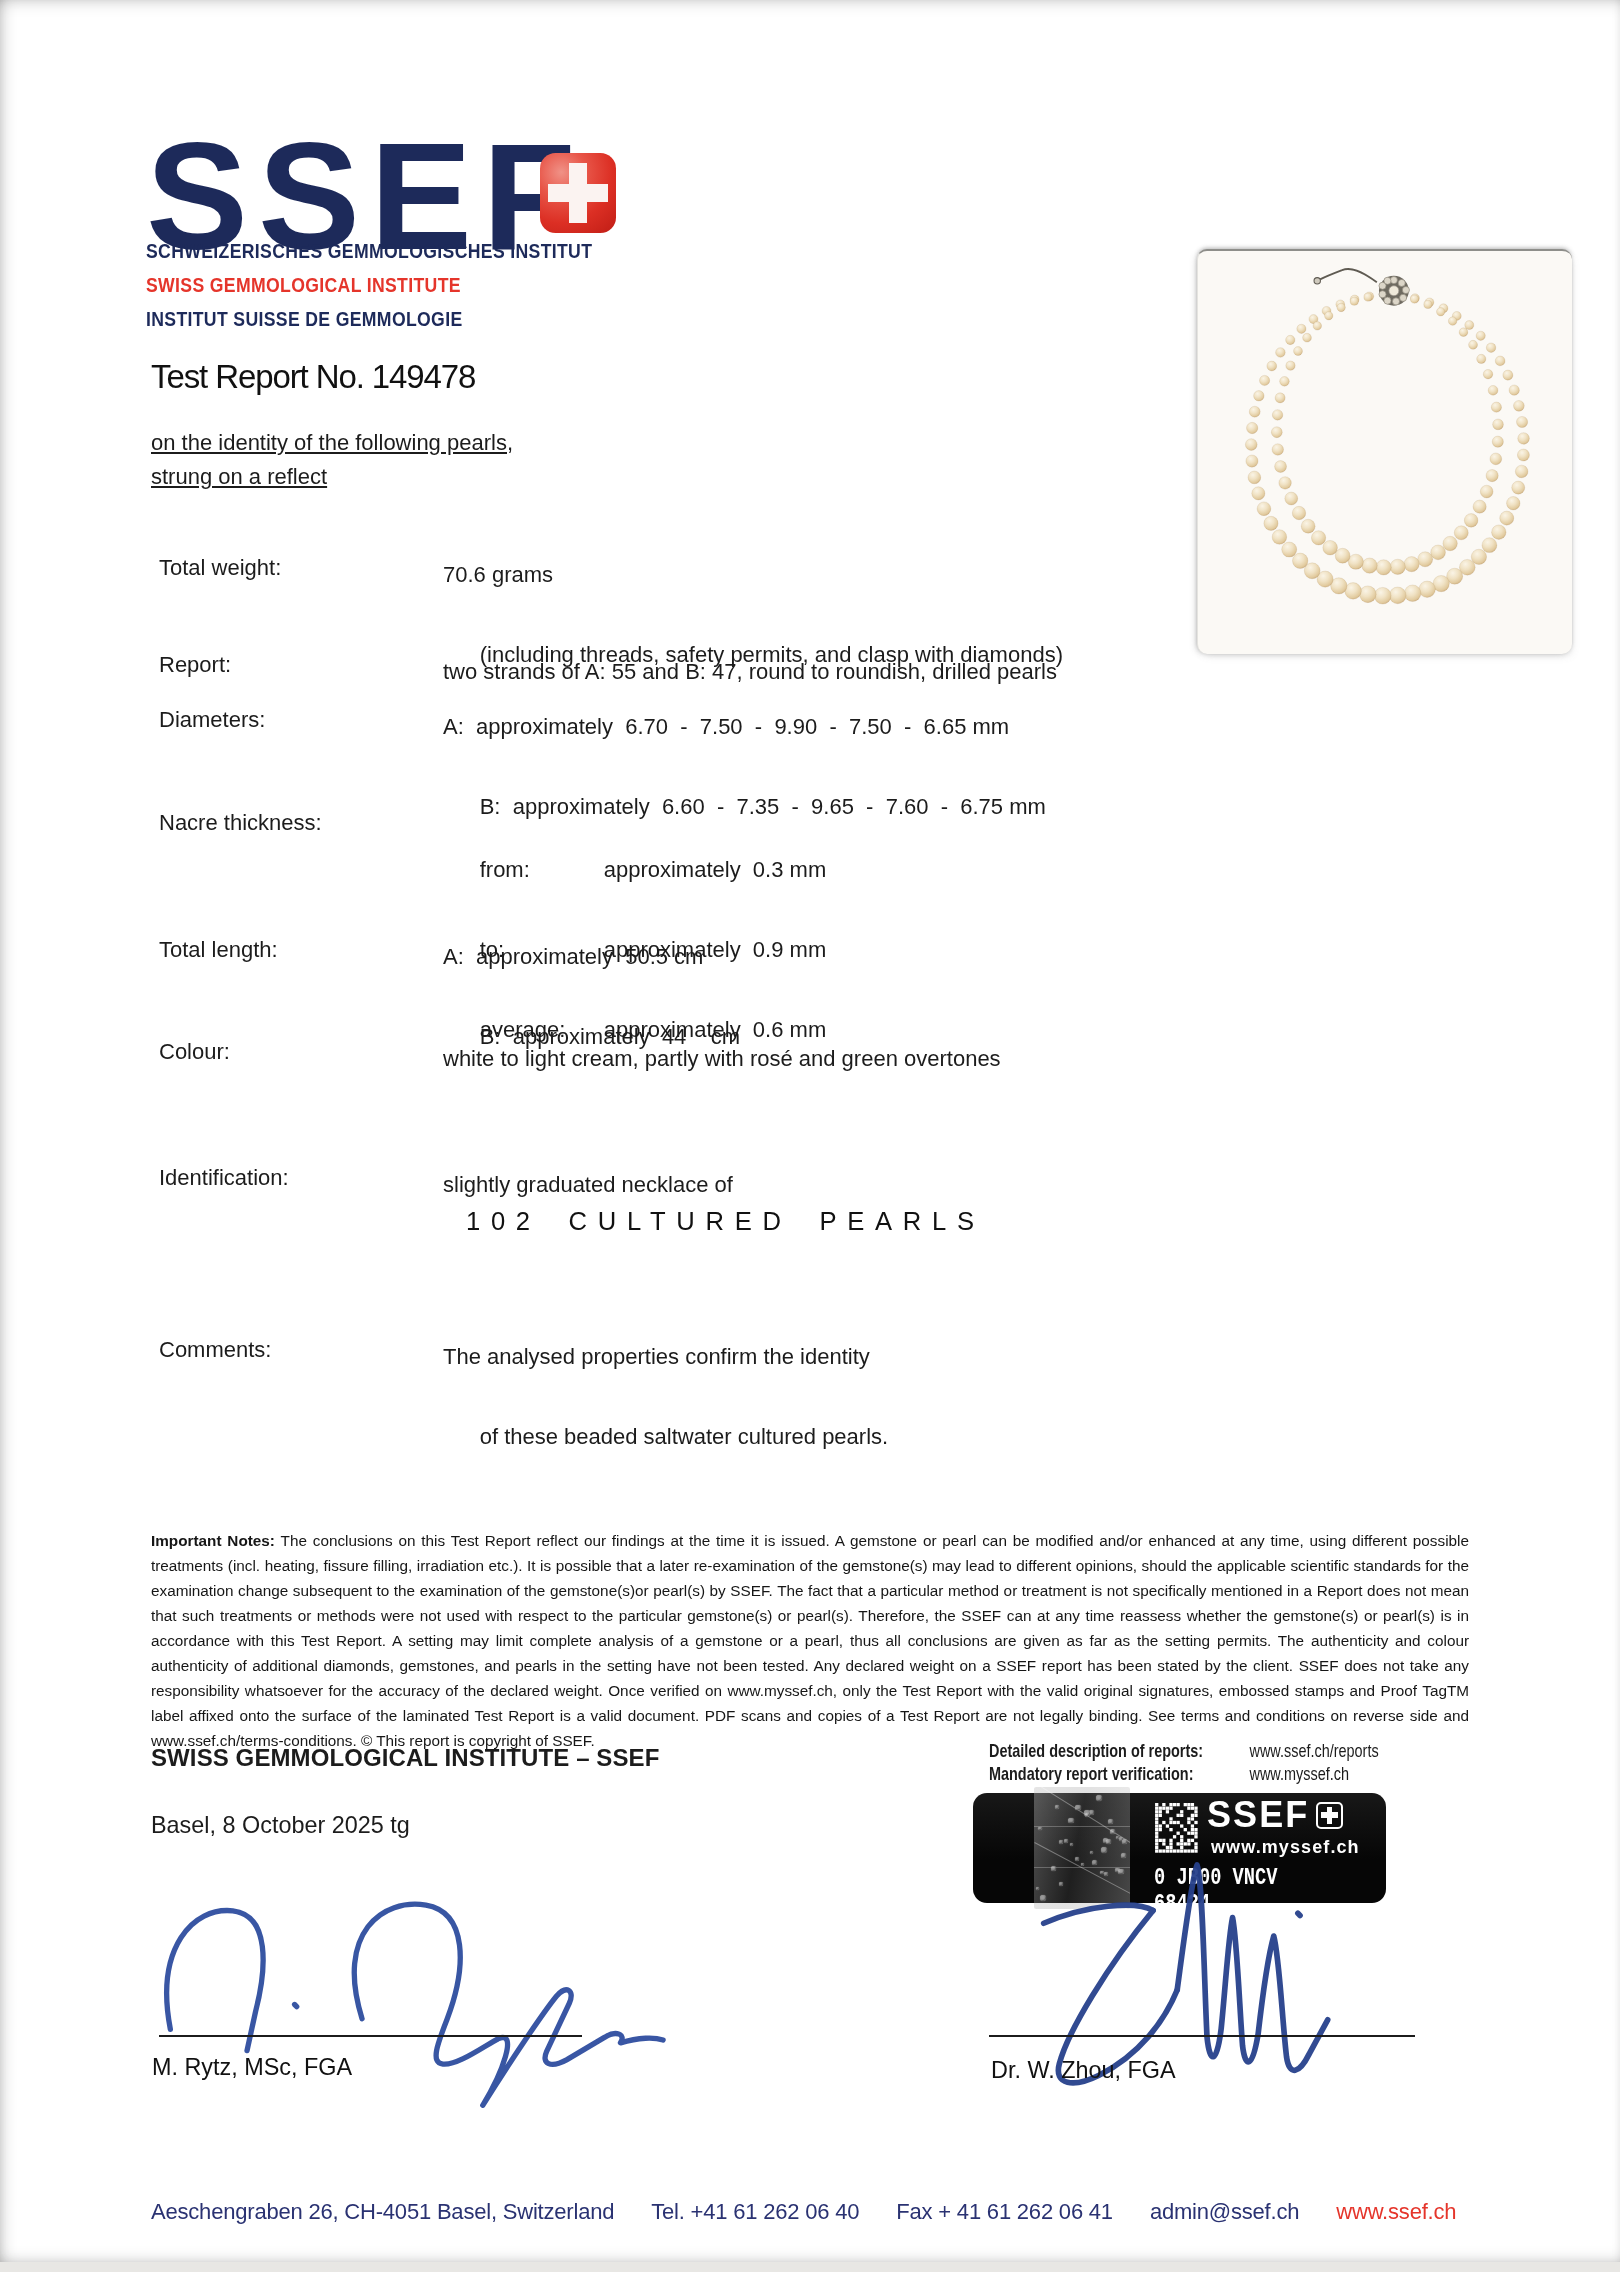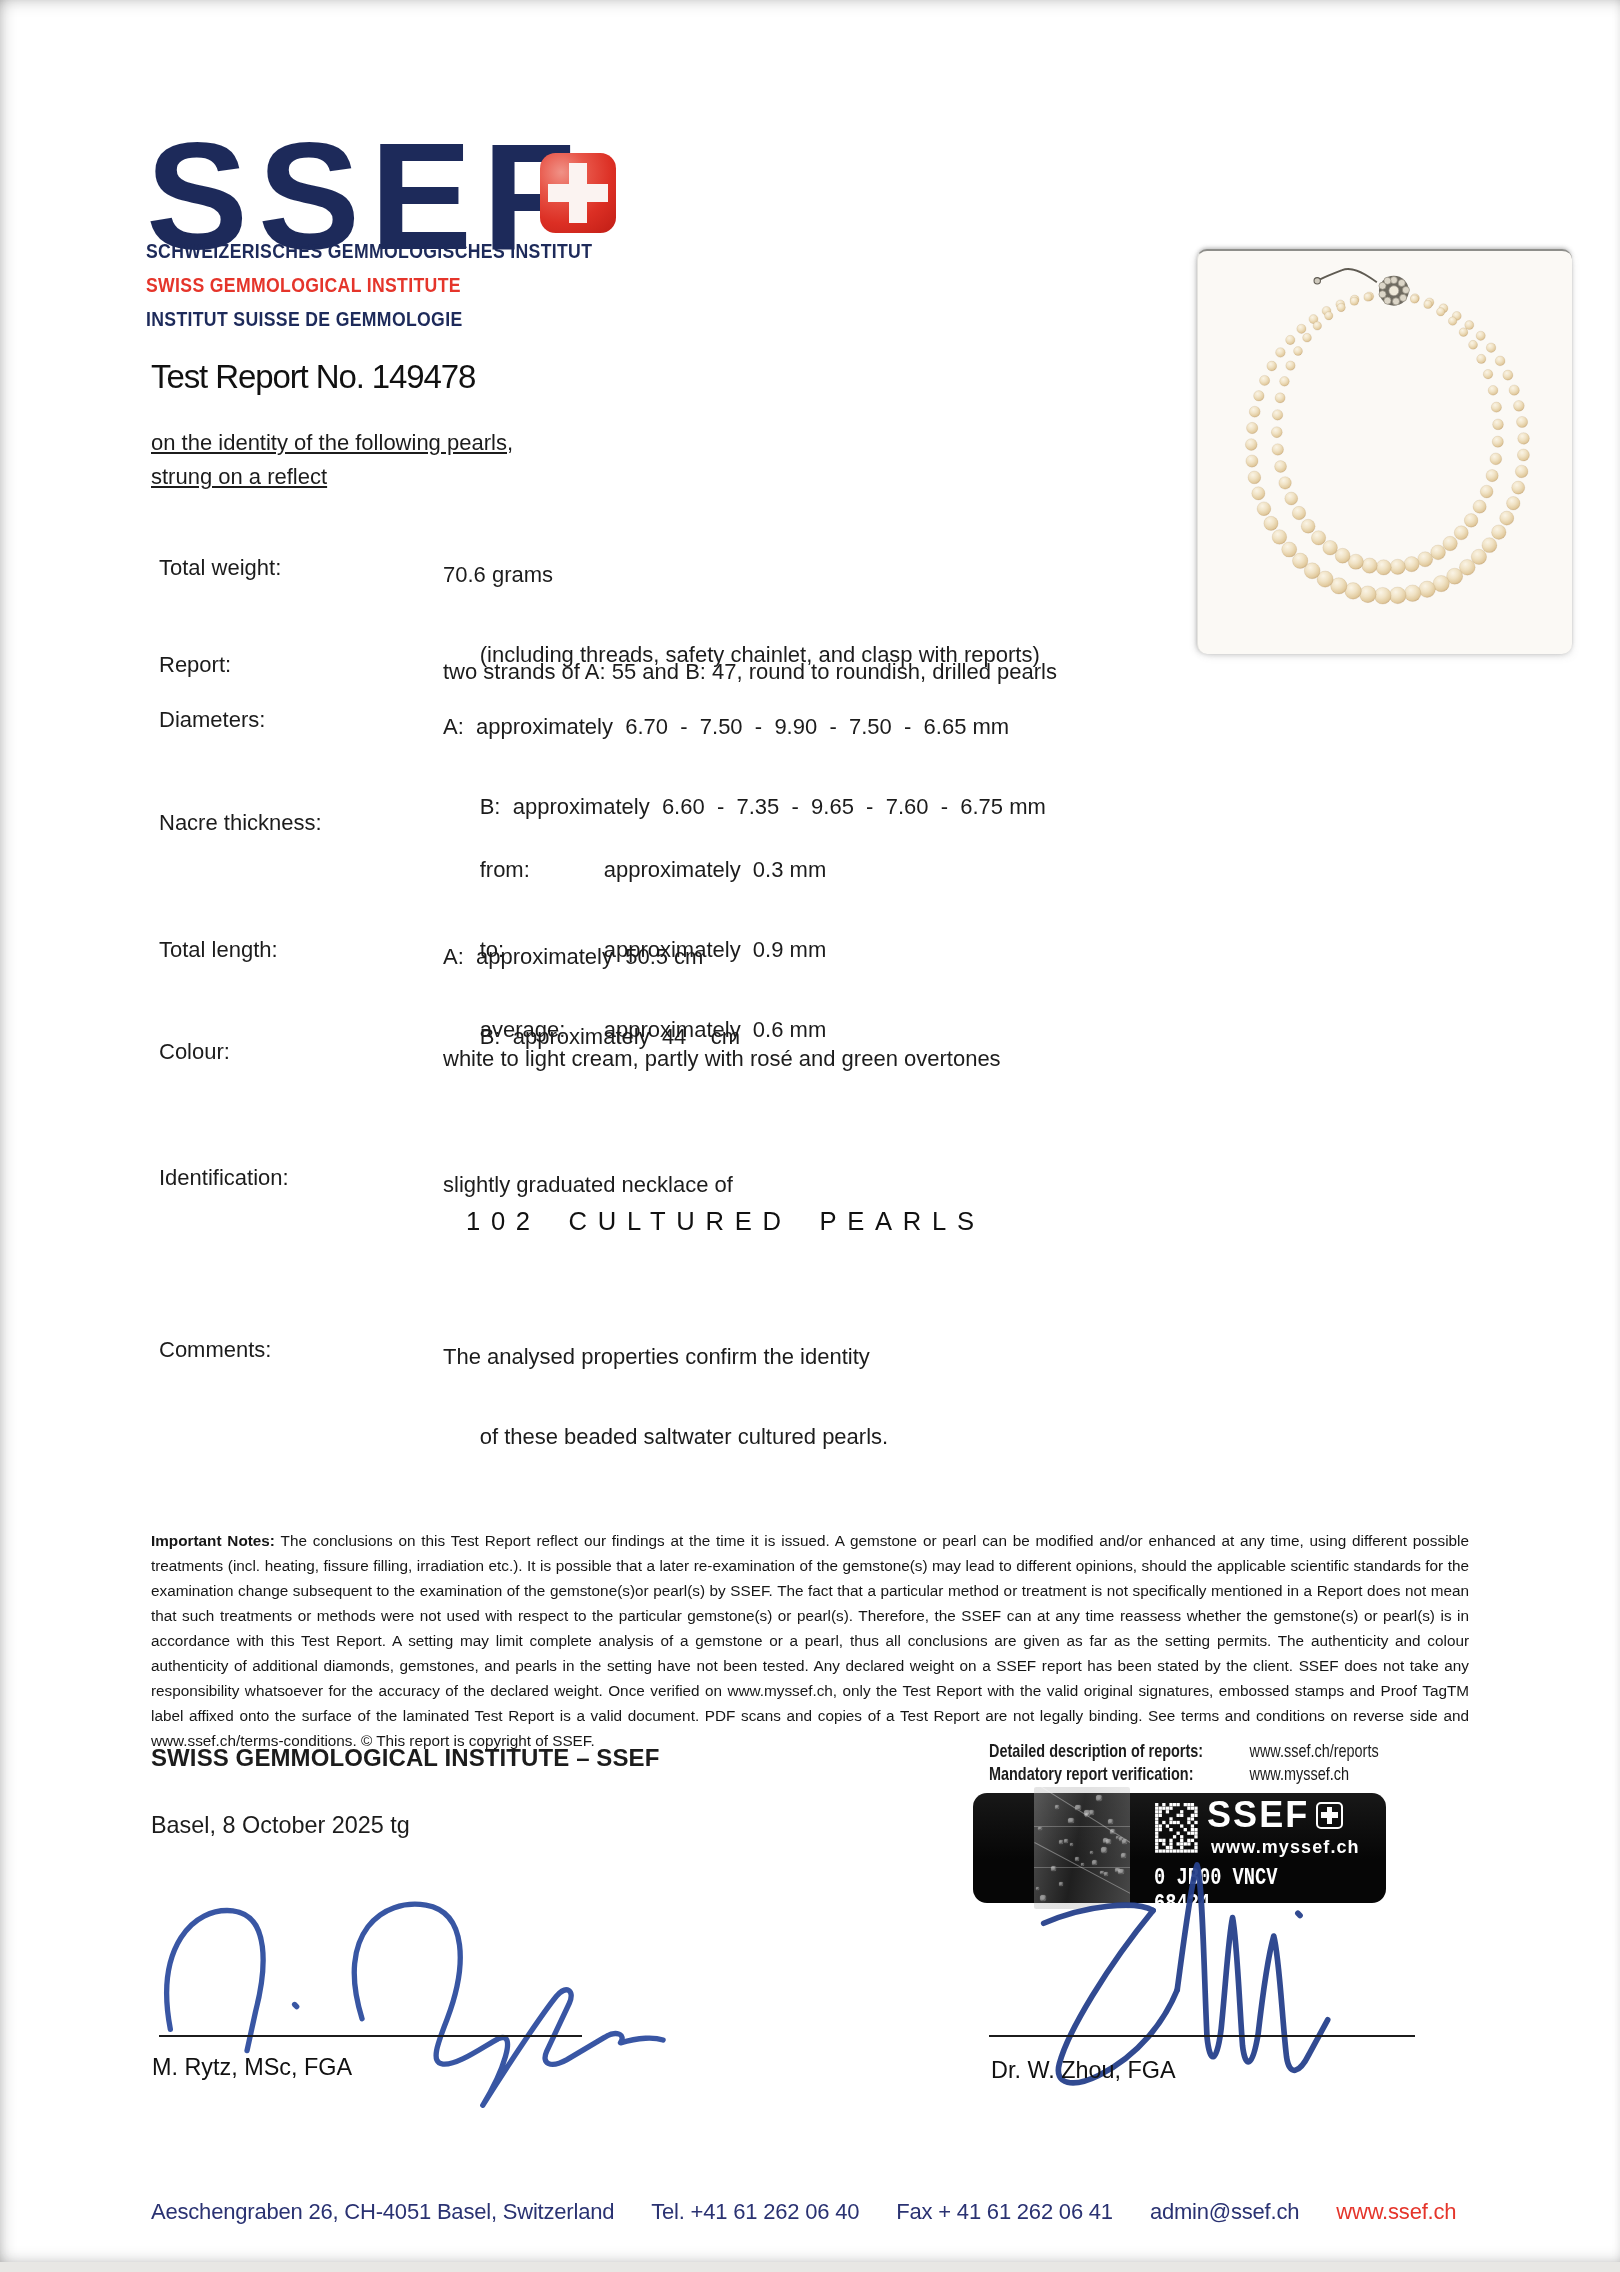--- a/index.html
+++ b/index.html
@@ -234,21 +234,21 @@
             <circle cx="267" cy="42" r="5"></circle>
         </g>
         <circle cx="276" cy="56" r="7" fill="#efe9da" stroke="#9a948a" stroke-width="1"></circle>
       </g>
     </svg>
   </div>
 
   <div class="abs row" style="top:555px">
     <span class="lab">Total weight:</span>
     <span class="val"><span class="pre">70.6 grams</span><br>
-      <span class="pre">(including threads, safety chainlet, and clasp with reports)</span></span>
+      <span class="pre">(including threads, safety permits, and clasp with diamonds)</span></span>
   </div>
 
   <div class="abs row" style="top:652px">
     <span class="lab">Report:</span>
     <span class="val pre">two strands of A: 55 and B: 47, round to roundish, drilled pearls</span>
   </div>
 
   <div class="abs row" style="top:707px">
     <span class="lab">Diameters:</span>
     <span class="val"><span class="pre">A:  approximately  6.70  -  7.50  -  9.90  -  7.50  -  6.65 mm</span><br>

